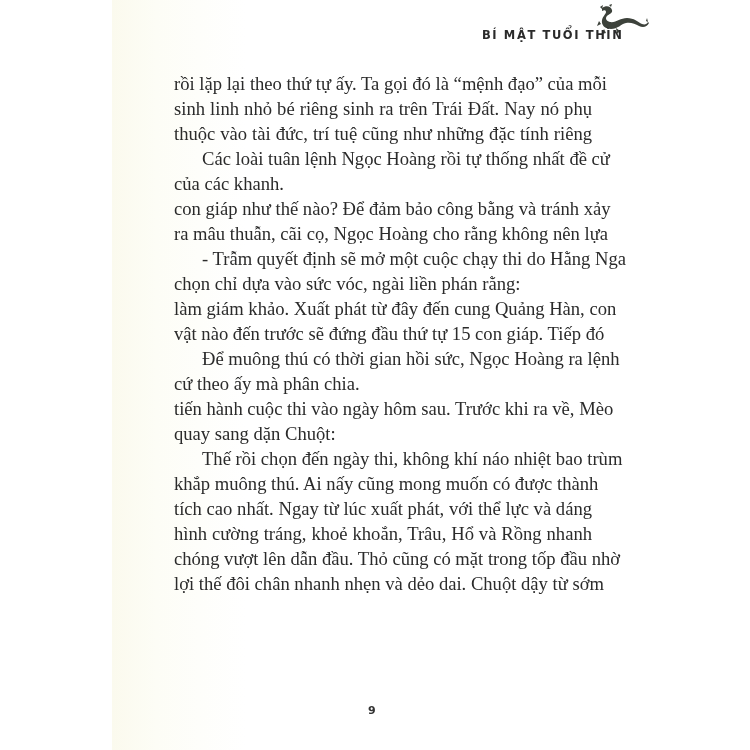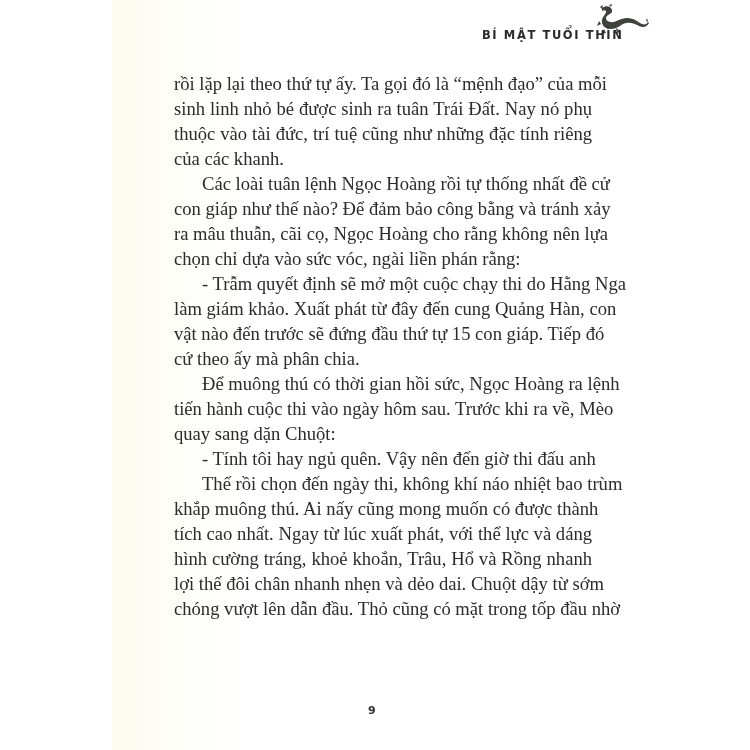--- a/index.html
+++ b/index.html
@@ -83,37 +83,36 @@
     <path d="M10 25 L8 30 L12 29 Z" fill="#3d423b"></path>
     <path d="M22 24 L23 30 L26 27 Z" fill="#3d423b"></path>
     <path d="M5 17 L3 22 L7 20 Z" fill="#3d423b"></path>
     <path d="M53 14 L54 18 L52 17 Z" fill="#3d423b"></path>
   </svg>
 
   <div class="running-head">BÍ MẬT TUỔI THÌN</div>
 
   <div class="body-text">
     <span class="line">rồi lặp lại theo thứ tự ấy. Ta gọi đó là “mệnh đạo” của mỗi</span>
-    <span class="line">sinh linh nhỏ bé được sinh ra tuân Trái Đất. Nay nó phụ</span>
+    <span class="line">sinh linh nhỏ bé riêng sinh ra trên Trái Đất. Nay nó phụ</span>
     <span class="line">thuộc vào tài đức, trí tuệ cũng như những đặc tính riêng</span>
+    <span class="line indent">Các loài tuân lệnh Ngọc Hoàng rồi tự thống nhất đề cử</span>
     <span class="line last">của các khanh.</span>
-    <span class="line indent">Các loài tuân lệnh Ngọc Hoàng rồi tự thống nhất đề cử</span>
     <span class="line">con giáp như thế nào? Để đảm bảo công bằng và tránh xảy</span>
     <span class="line">ra mâu thuẫn, cãi cọ, Ngọc Hoàng cho rằng không nên lựa</span>
+    <span class="line indent">- Trẫm quyết định sẽ mở một cuộc chạy thi do Hằng Nga</span>
     <span class="line last">chọn chỉ dựa vào sức vóc, ngài liền phán rằng:</span>
-    <span class="line indent">- Trẫm quyết định sẽ mở một cuộc chạy thi do Hằng Nga</span>
     <span class="line">làm giám khảo. Xuất phát từ đây đến cung Quảng Hàn, con</span>
     <span class="line">vật nào đến trước sẽ đứng đầu thứ tự 15 con giáp. Tiếp đó</span>
+    <span class="line indent">Để muông thú có thời gian hồi sức, Ngọc Hoàng ra lệnh</span>
     <span class="line last">cứ theo ấy mà phân chia.</span>
-    <span class="line indent">Để muông thú có thời gian hồi sức, Ngọc Hoàng ra lệnh</span>
     <span class="line">tiến hành cuộc thi vào ngày hôm sau. Trước khi ra về, Mèo</span>
     <span class="line last">quay sang dặn Chuột:</span>
-    <span class="line indent">- Tính tôi hay ngủ quên. Vậy nên đến giờ thi đấu anh</span>
     <span class="line indent">Thế rồi chọn đến ngày thi, không khí náo nhiệt bao trùm</span>
     <span class="line">khắp muông thú. Ai nấy cũng mong muốn có được thành</span>
     <span class="line">tích cao nhất. Ngay từ lúc xuất phát, với thể lực và dáng</span>
     <span class="line">hình cường tráng, khoẻ khoắn, Trâu, Hổ và Rồng nhanh</span>
+    <span class="line">chóng vượt lên dẫn đầu. Thỏ cũng có mặt trong tốp đầu nhờ</span>
     <span class="line">lợi thế đôi chân nhanh nhẹn và dẻo dai. Chuột dậy từ sớm</span>
-    <span class="line">chóng vượt lên dẫn đầu. Thỏ cũng có mặt trong tốp đầu nhờ</span>
   </div>
 
   <div class="page-number">9</div>
 </div>
 
 </body></html>

